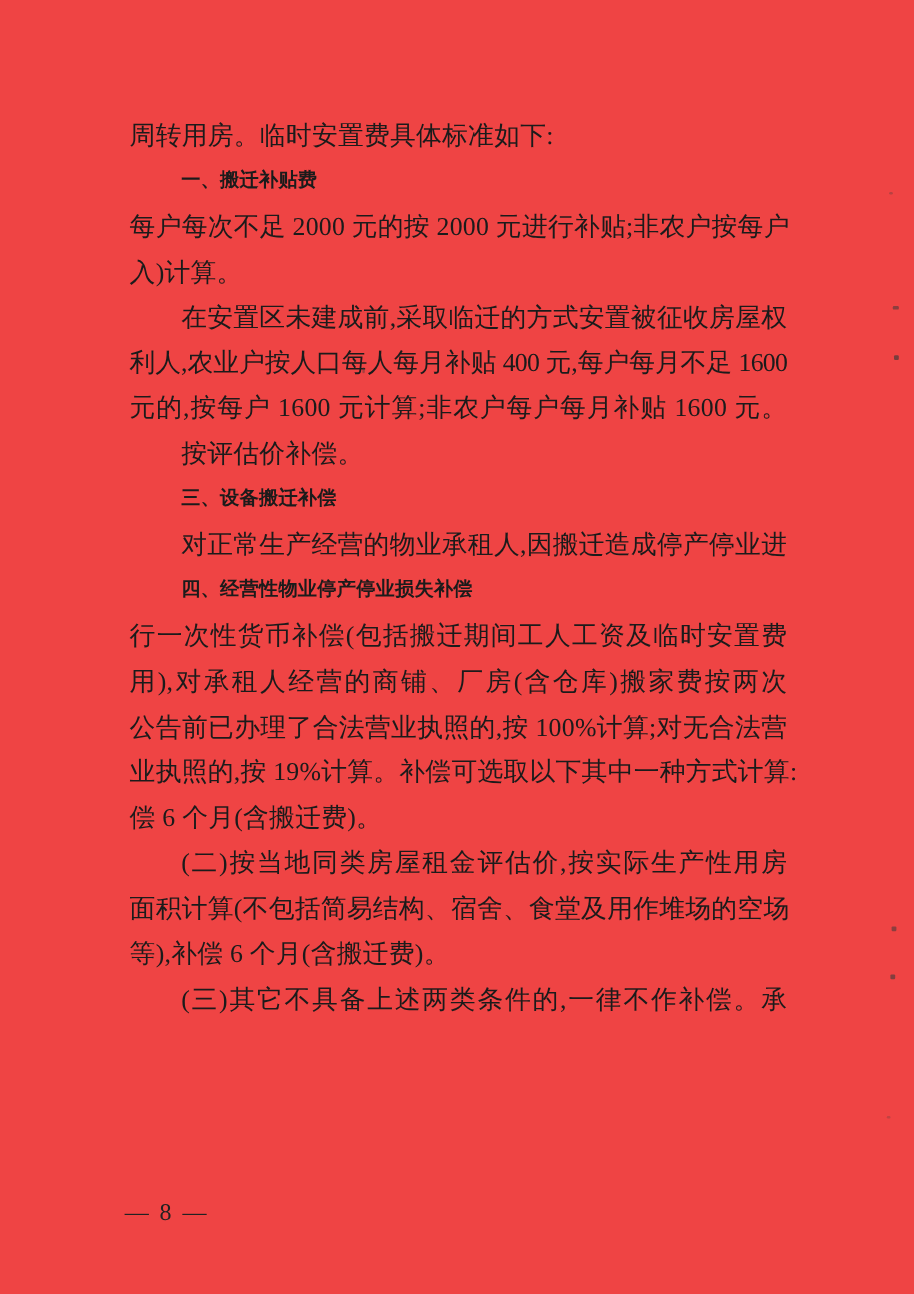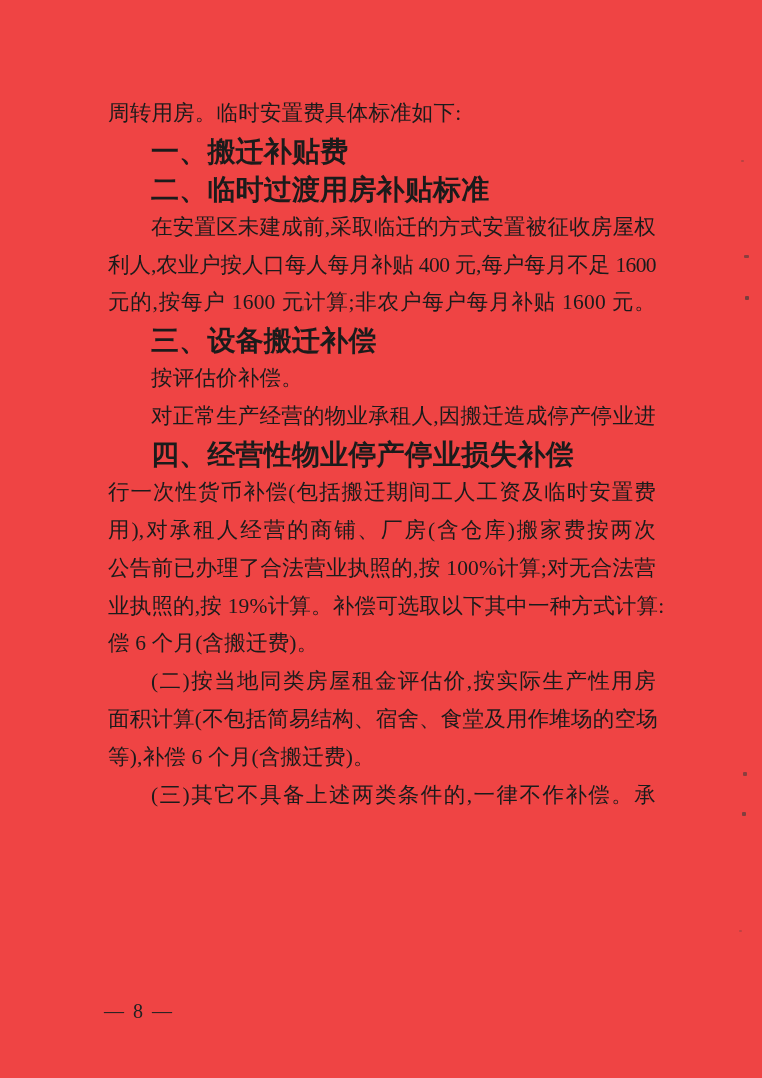--- a/index.html
+++ b/index.html
@@ -33,23 +33,23 @@
   }
   .line.justify {
     text-align: justify;
     text-align-last: justify;
     text-justify: distribute;
   }
   .line.indent {
     text-indent: 43px;
   }
   .line.heading {
-    font-family: Liberation Sans, sans-serif;
+    font-family: Liberation Mono, monospace;
     font-weight: bold;
-    font-size: 28px;
+    font-size: 16px;
   }
   .line.tight {
     letter-spacing: -0.6px;
   }
   .page-number {
     position: absolute;
     left: 104px;
     top: 997px;
     font-size: 20px;
     line-height: 28px;
@@ -62,26 +62,27 @@
     border-radius: 1px;
   }
 </style>
 </head>
 <body>
 
 <div class="page">
   <div class="text-block">
       <div class="line">周转用房。临时安置费具体标准如下:</div>
       <div class="line heading indent">一、搬迁补贴费</div>
-      <div class="line heading indent">二、临时过渡用房补贴标准</div>
+      <div class="line justify">每户每次不足 2000 元的按 2000 元进行补贴;非农户按每户</div>
+      <div class="line">入)计算。</div>
       <div class="line indent justify">在安置区未建成前,采取临迁的方式安置被征收房屋权</div>
       <div class="line justify tight">利人,农业户按人口每人每月补贴 400 元,每户每月不足 1600</div>
       <div class="line justify">元的,按每户 1600 元计算;非农户每户每月补贴 1600 元。</div>
+      <div class="line indent">按评估价补偿。</div>
       <div class="line heading indent">三、设备搬迁补偿</div>
-      <div class="line indent">按评估价补偿。</div>
       <div class="line indent justify">对正常生产经营的物业承租人,因搬迁造成停产停业进</div>
       <div class="line heading indent">四、经营性物业停产停业损失补偿</div>
       <div class="line justify">行一次性货币补偿(包括搬迁期间工人工资及临时安置费</div>
       <div class="line justify">用),对承租人经营的商铺、厂房(含仓库)搬家费按两次</div>
       <div class="line justify">公告前已办理了合法营业执照的,按 100%计算;对无合法营</div>
       <div class="line justify">业执照的,按 19%计算。补偿可选取以下其中一种方式计算:</div>
       <div class="line">偿 6 个月(含搬迁费)。</div>
       <div class="line indent justify">(二)按当地同类房屋租金评估价,按实际生产性用房</div>
       <div class="line justify">面积计算(不包括简易结构、宿舍、食堂及用作堆场的空场</div>
       <div class="line">等),补偿 6 个月(含搬迁费)。</div>

